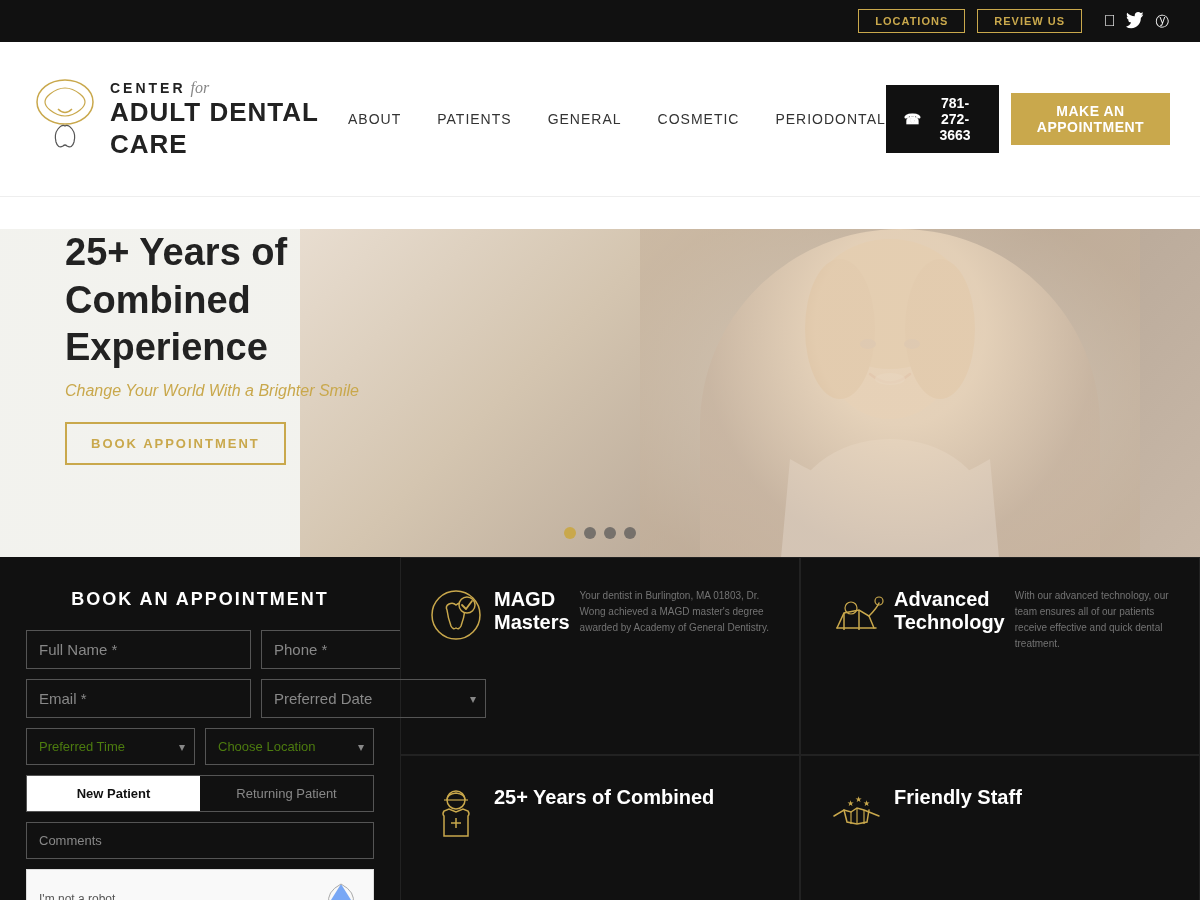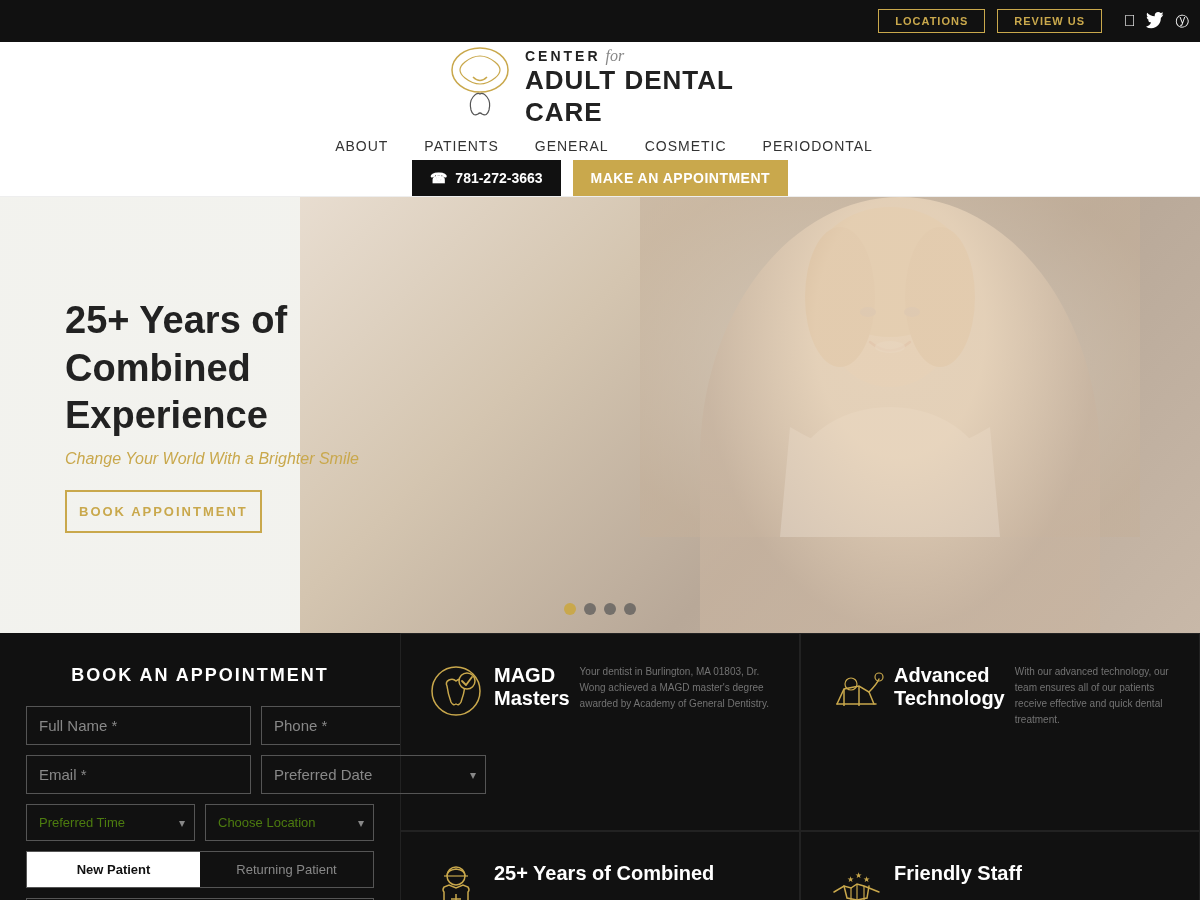--- a/index.html
+++ b/index.html
@@ -5,21 +5,21 @@
     * { margin: 0; padding: 0; box-sizing: border-box; }
     body { font-family: Arial, sans-serif; width: 1200px; overflow-x: hidden; background: #fff; }
 
     
     .top-bar {
       background: #111;
       height: 42px;
       display: flex;
       align-items: center;
       justify-content: flex-end;
-      padding: 0 8px;
+      padding: 0 28px;
       gap: 12px;
     }
     .top-bar-btn {
       border: 1.5px solid #c9a84c;
       color: #c9a84c;
       background: transparent;
       padding: 5px 16px;
       font-size: 11px;
       font-weight: bold;
       letter-spacing: 1px;
@@ -39,21 +39,20 @@
     }
 
     
     .header {
       background: #fff;
       height: 155px;
       display: flex;
       align-items: center;
       padding: 0 30px;
       border-bottom: 1px solid #eee;
-      flex-direction: column;
     }
     .logo-area {
       display: flex;
       align-items: center;
       min-width: 310px;
     }
     .logo-icon {
       width: 70px;
       height: 90px;
       margin-right: 10px;
@@ -106,25 +105,26 @@
       padding: 10px 18px;
       font-size: 14px;
       font-weight: bold;
       cursor: pointer;
       letter-spacing: 0.5px;
     }
 
     
     .hero {
       position: relative;
-      height: 436px;
+      height: 328px;
       background: linear-gradient(to right, rgba(240,240,235,0.85) 40%, rgba(220,210,195,0.4) 100%);
       overflow: hidden;
       display: flex;
-      align-items: center;
+      align-items: flex-start;
+      margin-top: 32px;
     }
     .hero-bg {
       position: absolute;
       right: 0;
       top: 0;
       width: 75%;
       height: 100%;
       background: linear-gradient(135deg, #e8ddd0 0%, #d4c5b0 30%, #b8a898 60%, #c8b8a8 100%);
       z-index: 0;
     }
@@ -155,21 +155,21 @@
       color: #c9a84c;
       font-size: 16px;
       font-style: italic;
       margin-top: 10px;
       margin-bottom: 22px;
     }
     .book-btn {
       background: transparent;
       border: 2px solid #c9a84c;
       color: #c9a84c;
-      padding: 12px 12px;
+      padding: 12px 24px;
       font-size: 13px;
       font-weight: bold;
       letter-spacing: 2px;
       cursor: pointer;
       text-transform: uppercase;
     }
 
     
     .slider-dots {
       position: absolute;

